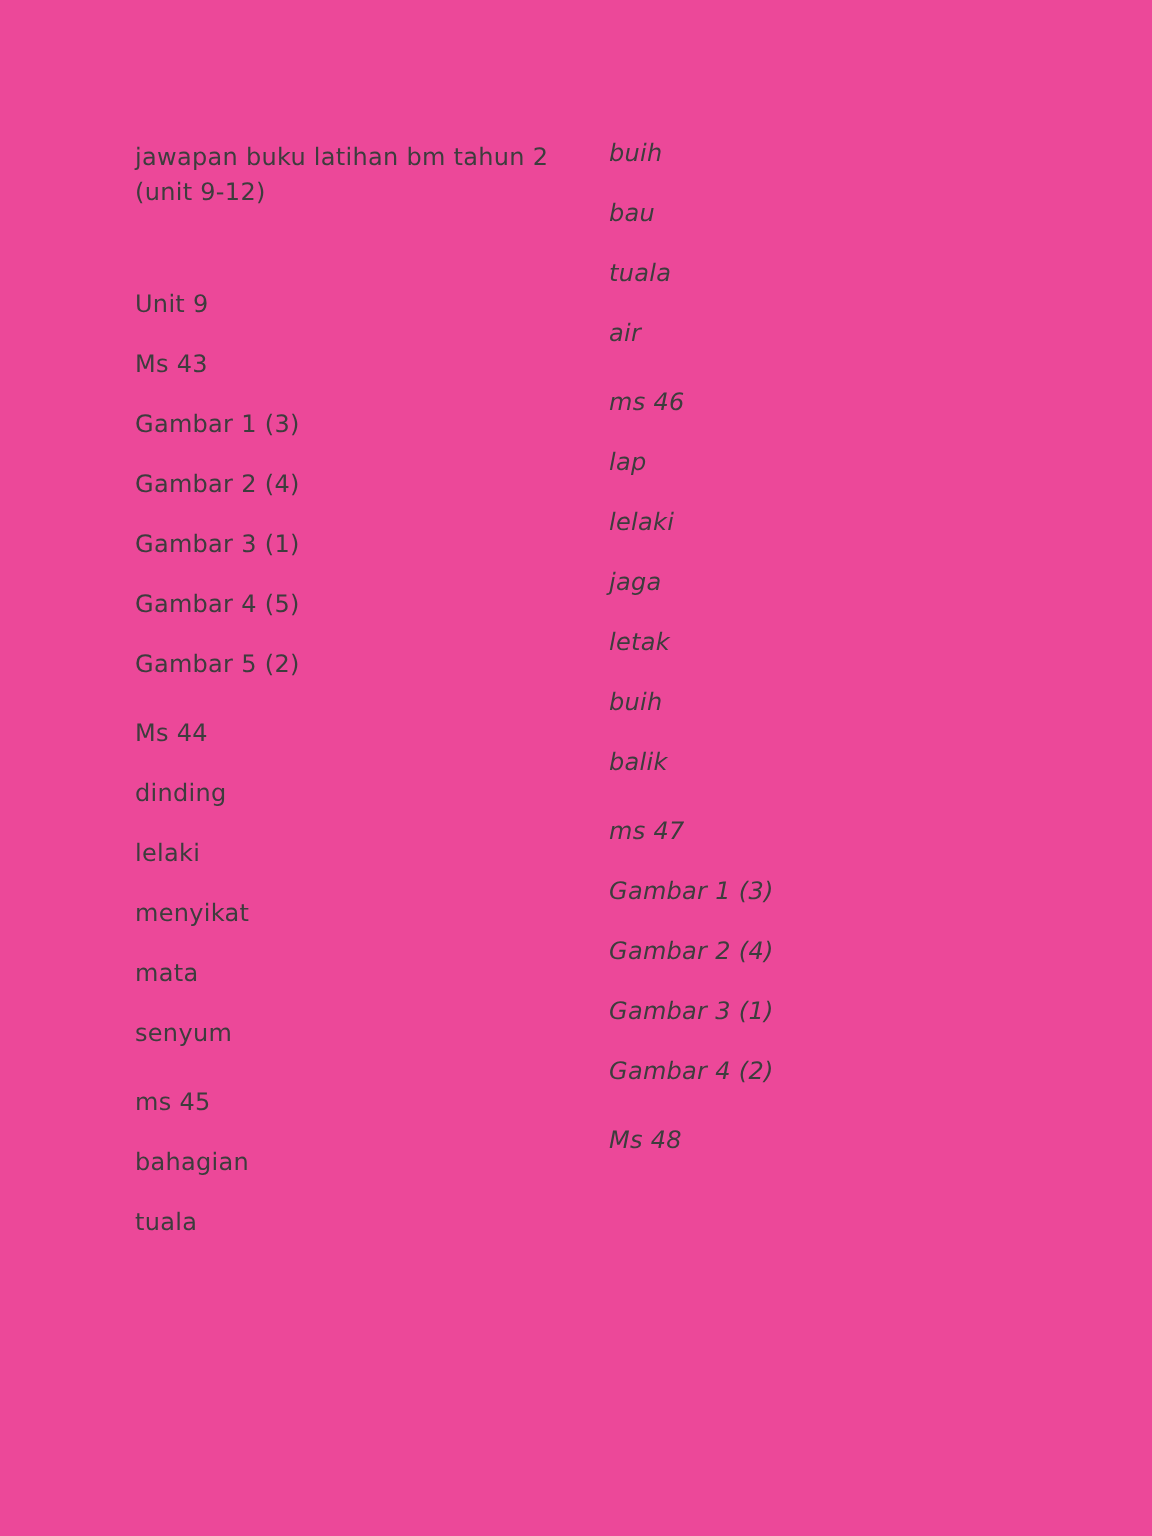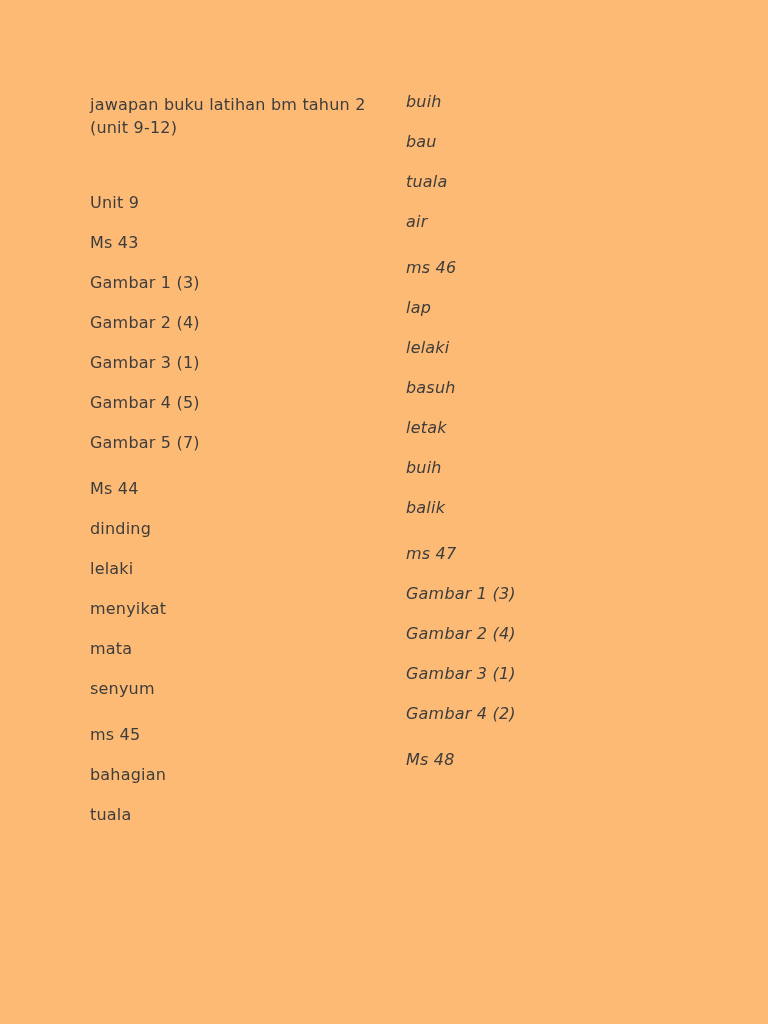--- a/index.html
+++ b/index.html
@@ -7,21 +7,21 @@
     width: 768px;
     height: 1024px;
     background: #ffffff;
     font-family: "DejaVu Sans", sans-serif;
     overflow: hidden;
   }
   .page {
     position: relative;
     width: 768px;
     height: 1024px;
-    background: #fdba74;
+    background: #ec4899;
   }
   .col {
     position: absolute;
     top: 93px;
   }
   .col-left  { left: 90px;  width: 308px; }
   .col-right { left: 406px; width: 300px; font-style: italic; }
   .doc-title {
     font-size: 16px;
     line-height: 23px;
@@ -48,41 +48,41 @@
 
   <div class="col col-left">
     <p class="doc-title">jawapan buku latihan bm tahun 2 (unit 9-12)</p>
 
     <p class="line">Unit 9</p>
     <p class="line">Ms 43</p>
     <p class="line">Gambar 1 (3)</p>
     <p class="line">Gambar 2 (4)</p>
     <p class="line">Gambar 3 (1)</p>
     <p class="line">Gambar 4 (5)</p>
-    <p class="line">Gambar 5 (7)</p>
+    <p class="line">Gambar 5 (2)</p>
     <p class="line group-gap">Ms 44</p>
     <p class="line">dinding</p>
     <p class="line">lelaki</p>
     <p class="line">menyikat</p>
     <p class="line">mata</p>
     <p class="line">senyum</p>
     <p class="line group-gap">ms 45</p>
     <p class="line">bahagian</p>
     <p class="line">tuala</p>
   </div>
 
   <div class="col col-right">
     <p class="line">buih</p>
     <p class="line">bau</p>
     <p class="line">tuala</p>
     <p class="line">air</p>
     <p class="line group-gap">ms 46</p>
     <p class="line">lap</p>
     <p class="line">lelaki</p>
-    <p class="line">basuh</p>
+    <p class="line">jaga</p>
     <p class="line">letak</p>
     <p class="line">buih</p>
     <p class="line">balik</p>
     <p class="line group-gap">ms 47</p>
     <p class="line">Gambar 1 (3)</p>
     <p class="line">Gambar 2 (4)</p>
     <p class="line">Gambar 3 (1)</p>
     <p class="line">Gambar 4 (2)</p>
     <p class="line group-gap">Ms 48</p>
   </div>

